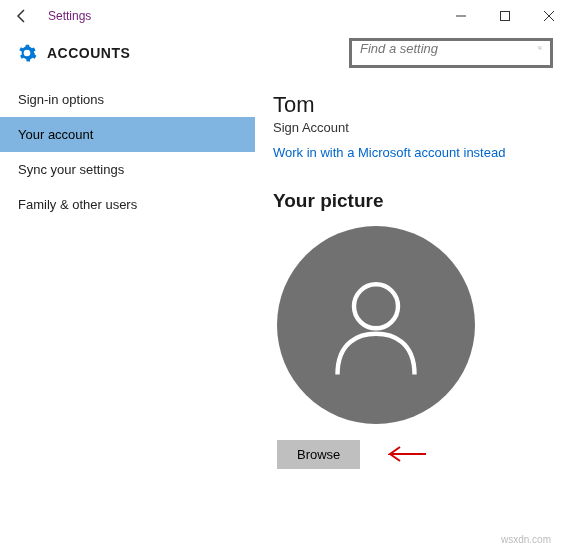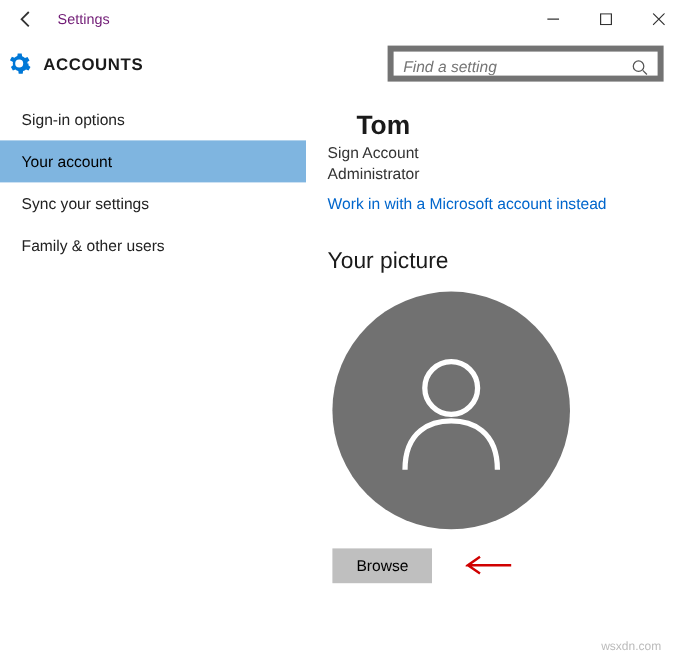--- a/index.html
+++ b/index.html
@@ -4,38 +4,38 @@
   <style>
     * { margin: 0; padding: 0; box-sizing: border-box; font-family: 'Segoe UI', Tahoma, sans-serif; }
     body { width: 571px; height: 547px; background: #fff; font-size: 13px; color: #1a1a1a; position: relative; }
 
     .titlebar { height: 32px; display: flex; align-items: center; padding-left: 8px; }
     .back-btn { width: 28px; height: 28px; display: flex; align-items: center; justify-content: center; cursor: pointer; }
     .app-title { font-size: 12px; margin-left: 12px; color: #701a75; }
     .win-controls { margin-left: auto; display: flex; }
     .win-btn { width: 44px; height: 32px; display: flex; align-items: center; justify-content: center; cursor: pointer; }
 
-    .header-row { display: flex; align-items: center; padding: 6px 18px 14px 6px; }
+    .header-row { display: flex; align-items: center; padding: 6px 18px 14px 17px; }
     .gear-icon { width: 20px; height: 20px; color: #0078D7; }
     .section-title { font-weight: 600; font-size: 14px; letter-spacing: 0.5px; margin-left: 10px; }
-    .searchbox { margin-left: auto; width: 230px; height: 30px; border: 5px solid #737373; display: flex; align-items: flex-end; padding: 0 8px; }
+    .searchbox { margin-left: auto; width: 204px; height: 30px; border: 3px solid #737373; display: flex; align-items: flex-start; padding: 0 8px; }
     .searchbox input { border: none; outline: none; flex: 1; font-size: 13px; color: #666; font-style: italic; background: transparent; }
     .search-icon { width: 14px; height: 14px; color: #555; }
 
     .content { display: flex; height: 450px; }
     .sidebar { width: 255px; }
     .sidebar-item { padding: 10px 18px; font-size: 13px; color: #222; cursor: pointer; }
     .sidebar-item.active { background: #7fb5e0; color: #000; }
 
     .main { flex: 1; padding: 10px 20px 0 18px; }
-    .username { font-size: 22px; font-weight: 700; margin-bottom: 2px; margin-left: 24px; }
+    .username { font-size: 22px; font-weight: 400; margin-bottom: 2px; }
     .account-line { font-size: 13px; color: #333; line-height: 1.3; }
     .info-text { font-size: 13px; color: #333; margin-top: 28px; line-height: 1.35; }
     .link { color: #0066cc; font-size: 13px; margin-top: 8px; display: inline-block; cursor: pointer; }
-    .pic-heading { font-size: 19px; font-weight: 400; margin-top: 30px; margin-bottom: 14px; }
+    .pic-heading { font-size: 19px; font-weight: 700; margin-top: 30px; margin-bottom: 14px; }
     .avatar-circle { width: 198px; height: 198px; border-radius: 50%; background: #717171; display: flex; align-items: center; justify-content: center; margin-left: 4px; }
     .avatar-circle svg { width: 110px; height: 110px; }
     .browse-row { display: flex; align-items: center; margin-top: 16px; }
     .browse-btn { background: #bfbfbf; border: none; padding: 7px 20px; font-size: 13px; cursor: pointer; margin-left: 4px; }
 
     .arrow-annot { margin-left: 28px; }
     .watermark { position: absolute; right: 20px; bottom: 2px; font-size: 10px; color: #bbb; }
   </style>
 </head>
 <body>
@@ -84,21 +84,20 @@
   <div class="sidebar">
     <div class="sidebar-item"><span>Sign-in options</span></div>
     <div class="sidebar-item active"><span>Your account</span></div>
     <div class="sidebar-item"><span>Sync your settings</span></div>
     <div class="sidebar-item"><span>Family &amp; other users</span></div>
   </div>
 
   <div class="main">
     <div class="username">Tom</div>
     <div class="account-line">Sign Account</div>
-    <div class="account-line">Administrator</div>
 
     <a class="link">Work in with a Microsoft account instead</a>
 
     <div class="pic-heading">Your picture</div>
     <div class="avatar-circle">
       <svg viewBox="0 0 100 100">
         <circle cx="50" cy="33" r="20" stroke="#fff" stroke-width="4" fill="none"></circle>
         <path d="M15 95 C15 65 35 58 50 58 C65 58 85 65 85 95" stroke="#fff" stroke-width="4" fill="none"></path>
       </svg>
     </div>

